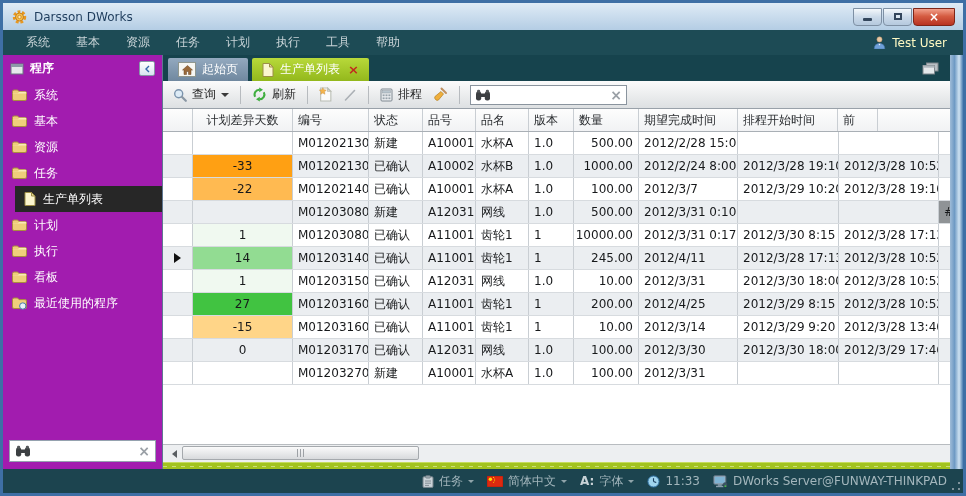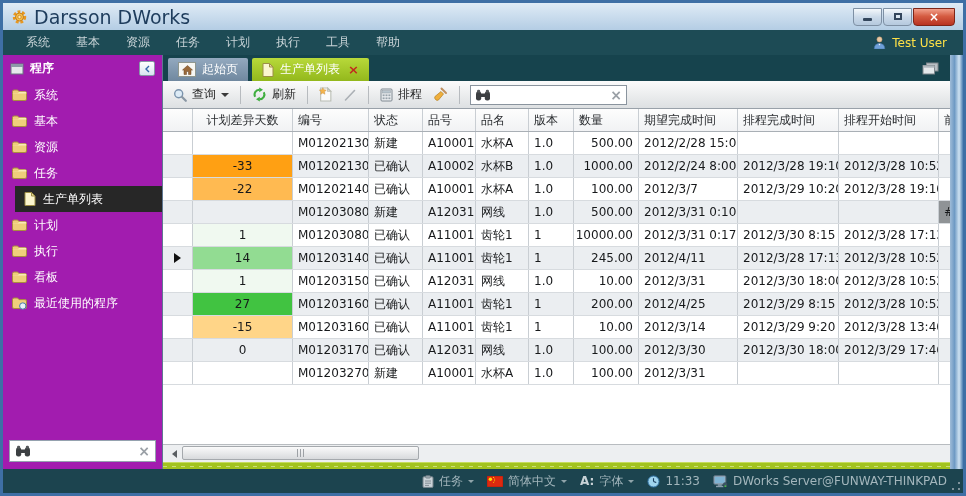--- a/index.html
+++ b/index.html
@@ -4,32 +4,32 @@
 <style>
   html,body{margin:0;padding:0;background:#8FA8BE;}
   *{box-sizing:border-box;}
   .window{
     position:relative;width:966px;height:496px;
     border:3px solid #3E6FA5;box-shadow:inset 0 0 0 1px #9CC0E0;
     background:#B9D1E8;font-family:"DejaVu Sans",sans-serif;overflow:hidden;
   }
   
   .titlebar{height:27px;background:linear-gradient(#DFEBF6,#B4CDE4);display:flex;align-items:center;padding:0 8px;}
-  .title-text{font-size:19px;color:#1E3C5C;margin-left:6px;}
+  .title-text{font-size:12px;color:#1E3C5C;margin-left:6px;}
   .win-controls{margin-left:auto;display:flex;gap:1px;}
   .win-btn{height:18px;border:1px solid #7E90A4;border-radius:0 0 4px 4px;display:flex;align-items:center;justify-content:center;background:linear-gradient(#F4F8FB,#CBDAE9 50%,#B5C9DE);}
   .win-btn.min,.win-btn.restore{width:29px;}
   .win-btn.close{width:42px;background:linear-gradient(#F2A18C,#D55C42 45%,#B83322);border-color:#7E2518;color:#FFF;font-weight:bold;font-size:12px;line-height:1;}
   .glyph-min{width:9px;height:3px;background:#33465C;border-radius:1px;margin-top:5px;}
   .glyph-restore{width:8px;height:7px;border:2px solid #33465C;background:#DCE8F2;}
   
   .menubar{height:25px;background:#1D4B55;display:flex;align-items:center;padding:0 10px;color:#C9D4D8;font-size:12px;}
   .menu-items{display:flex;}
   .menu-item{padding:0 13px;line-height:25px;cursor:default;}
-  .user-area{margin-left:auto;display:flex;align-items:center;gap:6px;color:#fde047;padding-right:6px;}
+  .user-area{margin-left:auto;display:flex;align-items:center;gap:6px;color:#fef9c3;padding-right:6px;}
   
   .body{display:flex;height:414px;}
   .sidebar{width:160px;background:#a21caf;border-right:1px solid #5F7892;display:flex;flex-direction:column;}
   .sb-header{height:27px;display:flex;align-items:center;gap:6px;padding:0 7px;color:#FFFFFF;font-size:12px;font-weight:bold;}
   .sb-collapse{margin-left:auto;width:16px;height:15px;background:linear-gradient(#FFFFFF,#D9E5F1);border:1px solid #8898A8;border-radius:2px;display:flex;align-items:center;justify-content:center;}
   .sb-item{height:26px;display:flex;align-items:center;gap:7px;padding-left:9px;color:#FFFFFF;font-size:12px;cursor:default;}
   .sb-item.selected{background:#272727;margin-left:12px;padding-left:9px;}
   .sb-item.child{padding-left:41px;}
   .sb-spacer{flex:1;}
   .sb-search{margin:4px 6px 7px;height:22px;background:#FFFFFF;border:1px solid #95A2AF;display:flex;align-items:center;padding:0 5px;gap:4px;}
@@ -362,21 +362,20 @@
         <div class="g-head">
             <div class="g-hcell" style="width: 30px;"></div>
             <div class="g-hcell" style="width: 100px; justify-content: center;">计划差异天数</div>
             <div class="g-hcell" style="width: 76px;">编号</div>
             <div class="g-hcell" style="width: 54px;">状态</div>
             <div class="g-hcell" style="width: 53px;">品号</div>
             <div class="g-hcell" style="width: 53px;">品名</div>
             <div class="g-hcell" style="width: 45px;">版本</div>
             <div class="g-hcell" style="width: 65px;">数量</div>
             <div class="g-hcell" style="width: 99px;">期望完成时间</div>
-            <div class="g-hcell" style="width: 101px;">排程完成时间</div>
             <div class="g-hcell" style="width: 100px;">排程开始时间</div>
             <div class="g-hcell" style="width: 40px;">前</div>
           </div>
         <div>
             <div class="g-row">
               <div class="g-cell gutter" style="width: 30px;"></div>
               <div class="g-cell" style="width: 100px; justify-content: center;"></div>
               <div class="g-cell" style="width: 76px;">M012021301</div>
               <div class="g-cell" style="width: 54px;">新建</div>
               <div class="g-cell" style="width: 53px;">A10001</div>

